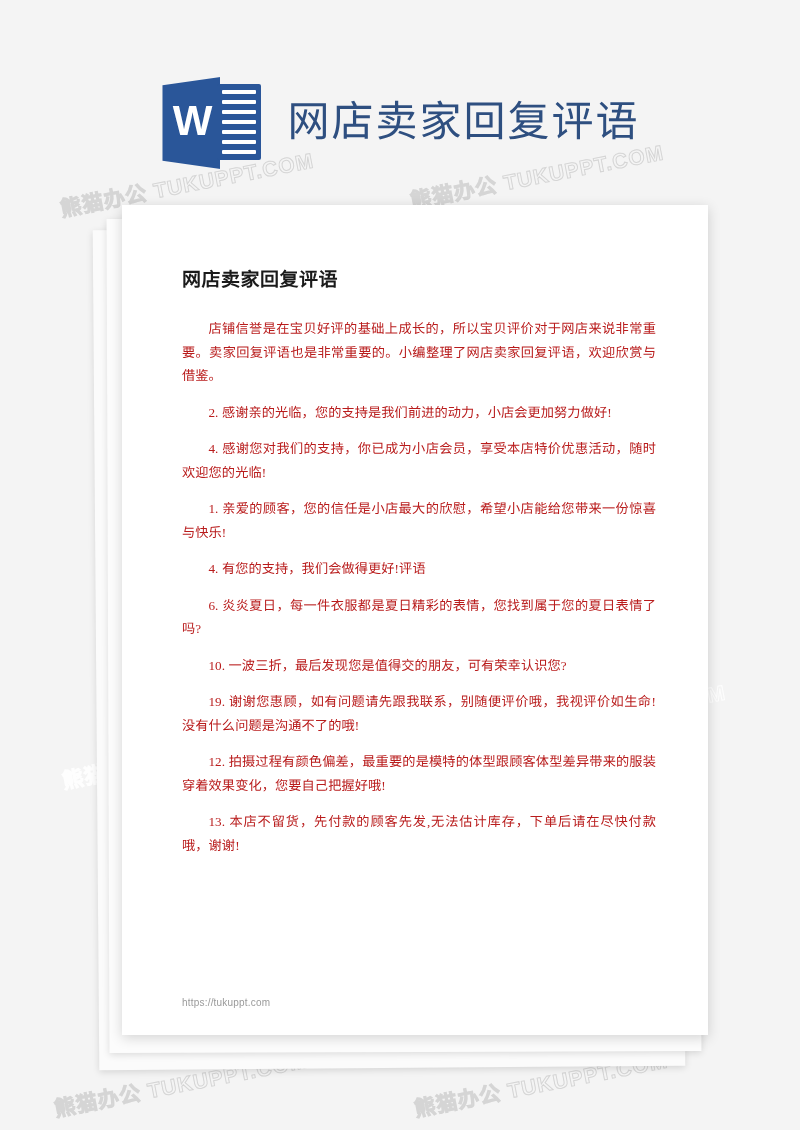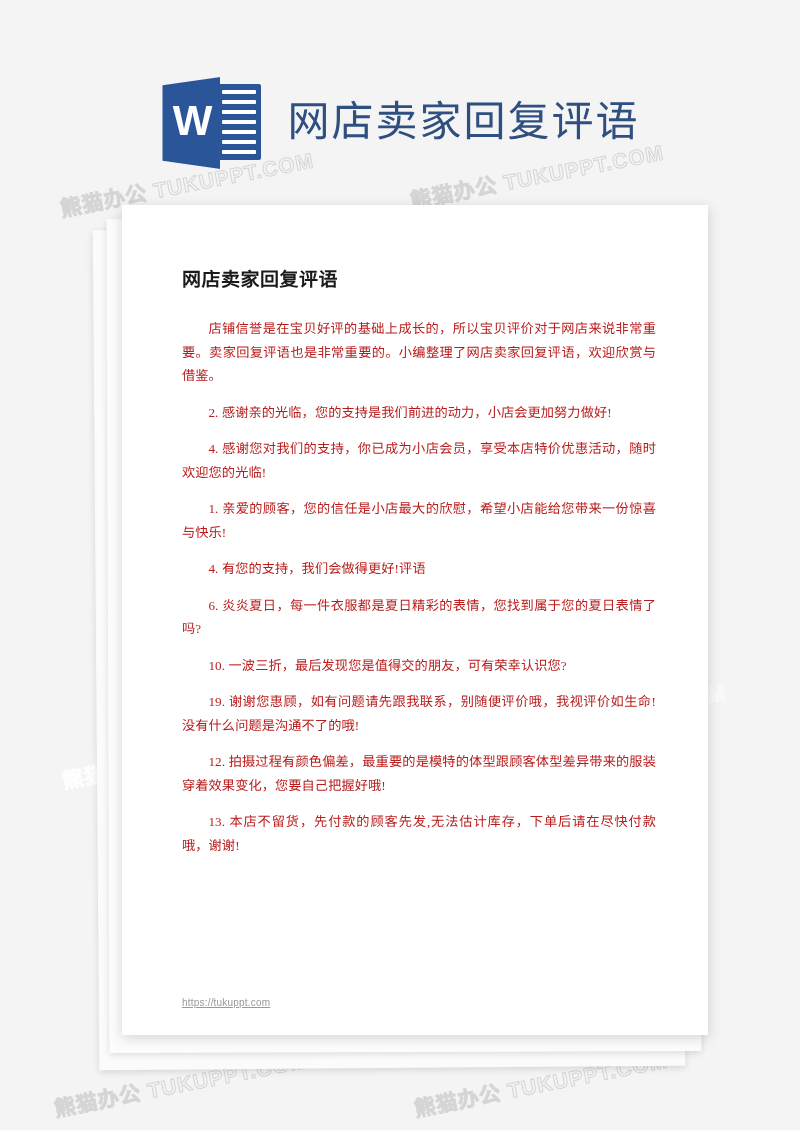--- a/index.html
+++ b/index.html
@@ -174,21 +174,20 @@
     text-indent: 2em;
   }
   .footer-url {
     position: absolute;
     left: 60px;
     bottom: 27px;
     color: #9a9a9a;
     font-size: 10px;
     font-family: "Liberation Sans", sans-serif;
     letter-spacing: 0.2px;
-    text-decoration: underline;
   }
 </style>
 </head>
 <body>
 
 <div class="wm-layer">
   <div class="wm dark" style="left:58px;  top:168px;">熊猫办公 TUKUPPT.COM</div>
   <div class="wm dark" style="left:408px; top:160px;">熊猫办公 TUKUPPT.COM</div>
   <div class="wm" style="left:110px; top:450px;">熊猫办公 TUKUPPT.COM</div>
   <div class="wm" style="left:470px; top:700px;">熊猫办公 TUKUPPT.COM</div>

